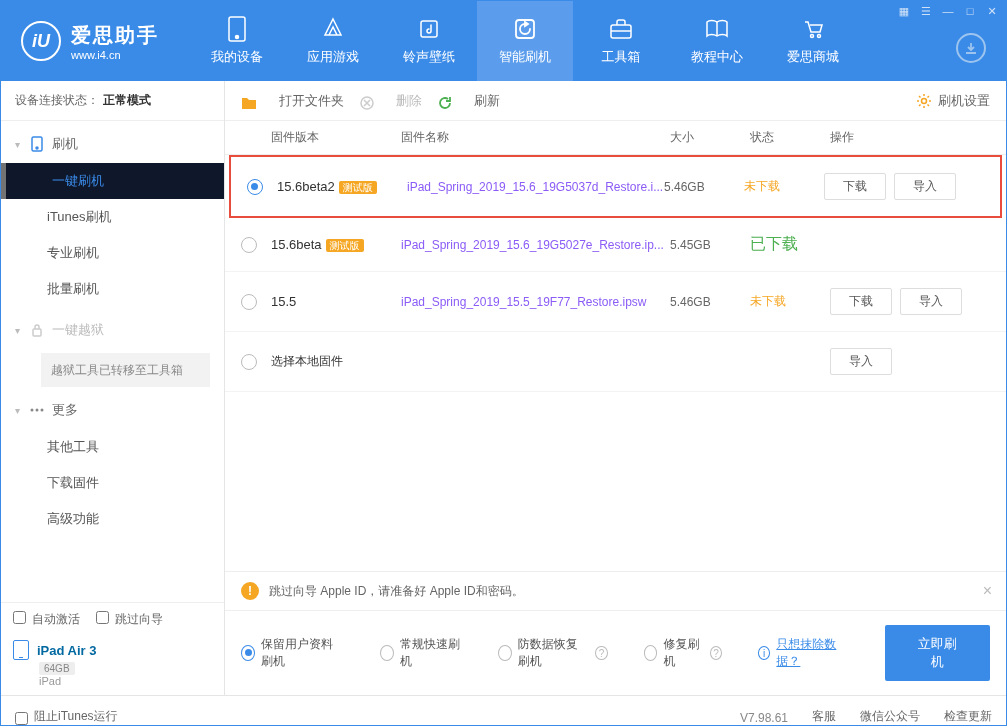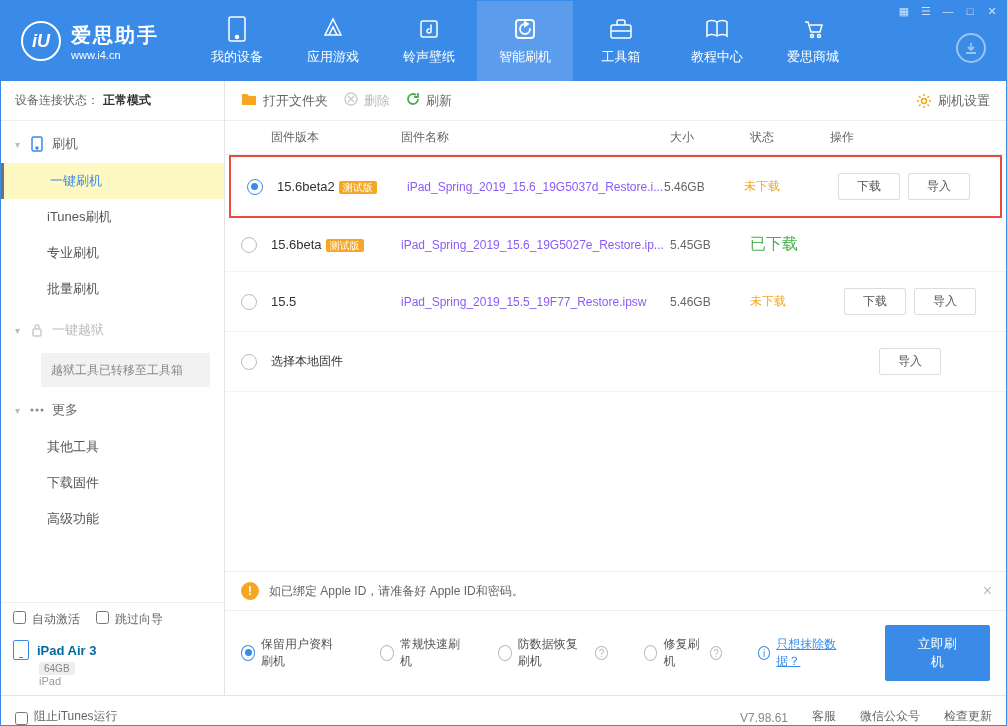--- a/index.html
+++ b/index.html
@@ -21,44 +21,44 @@
 .body { display: flex; height: calc(100% - 80px - 30px); }
 .sidebar { width: 224px; border-right: 1px solid #e5e5e5; display: flex; flex-direction: column; }
 .status-bar { height: 40px; display: flex; align-items: center; padding: 0 14px; border-bottom: 1px solid #eee; font-size: 12px; color: #666; }
 .status-bar .mode { color: #333; font-weight: bold; margin-left: 4px; }
 .side-menu { flex: 1; overflow-y: auto; padding-top: 4px; }
 .side-group { margin-bottom: 4px; }
 .side-head { display: flex; align-items: center; gap: 8px; padding: 10px 14px; color: #666; font-size: 13px; }
 .side-head .caret { color: #bbb; font-size: 10px; margin-right: 2px; }
 .side-head .hicon { width: 14px; height: 14px; display: flex; align-items: center; justify-content: center; }
 .side-sub { padding: 9px 14px 9px 46px; color: #555; font-size: 13px; cursor: pointer; }
-.side-sub.selected { background: #fef9c3; color: #3a8be8; border-left: 3px solid #737373; }
+.side-sub.selected { background: #0f172a; color: #3a8be8; border-left: 5px solid #737373; }
 .side-note { margin: 4px 14px 4px 40px; background: #f2f2f2; color: #888; padding: 8px 10px; font-size: 12px; line-height: 1.5; }
 .side-bottom { border-top: 1px solid #eee; padding: 8px 12px; }
 .side-check { display: flex; align-items: flex-start; gap: 6px; color: #666; margin-bottom: 8px; }
 .side-check input { width: 13px; height: 13px; }
 .device-info { display: flex; align-items: center; gap: 8px; padding: 4px 0 2px 0; }
 .dev-icon { width: 16px; height: 20px; border: 1.5px solid #3a8be8; border-radius: 2px; position: relative; }
 .dev-icon::after { content: ""; position: absolute; bottom: 1px; left: 50%; width: 4px; height: 1px; background: #3a8be8; transform: translateX(-50%); }
 .dev-name { color: #0369a1; font-size: 13px; font-weight: bold; }
 .badge { background: #eee; color: #888; font-size: 10px; padding: 1px 5px; border-radius: 2px; }
 .dev-type { color: #999; font-size: 11px; padding-left: 26px; }
 .main { flex: 1; display: flex; flex-direction: column; min-width: 0; }
 .toolbar { height: 40px; display: flex; align-items: center; padding: 0 16px; border-bottom: 1px solid #eee; gap: 16px; }
-.tool-item { display: flex; align-items: flex-start; gap: 6px; color: #666; font-size: 13px; cursor: pointer; }
+.tool-item { display: flex; align-items: flex-end; gap: 22px; color: #666; font-size: 13px; cursor: pointer; }
 .tool-item.disabled { color: #bbb; }
 .tool-right { margin-left: auto; display: flex; align-items: center; gap: 6px; color: #666; font-size: 13px; cursor: pointer; }
 .gear { color: #f5a623; }
 .table-head { height: 34px; display: flex; align-items: center; padding: 0 16px; color: #666; font-size: 12px; border-bottom: 1px solid #eee; }
 .col-radio { width: 30px; }
 .col-version { width: 130px; }
 .col-name { flex: 1; min-width: 0; }
 .col-size { width: 80px; text-align: left; }
 .col-status { width: 80px; }
-.col-action { width: 160px; display: flex; gap: 8px; justify-content: center; }
+.col-action { width: 160px; display: flex; gap: 8px; justify-content: flex-start; }
 .row { display: flex; align-items: center; padding: 16px; border-bottom: 1px solid #f3f3f3; }
 .row.highlight { border: 2px solid #e74c3c; margin: 0 4px; }
 .radio { width: 16px; height: 16px; border: 1.5px solid #bbb; border-radius: 50%; position: relative; cursor: pointer; }
 .radio.checked { border-color: #3a8be8; }
 .radio.checked::after { content: ""; position: absolute; top: 3px; left: 3px; width: 7px; height: 7px; background: #3a8be8; border-radius: 50%; }
 .ver-text { font-size: 13px; color: #333; text-align: right; }
 .beta-tag { background: #f5a623; color: #fff; font-size: 10px; padding: 1px 4px; border-radius: 2px; margin-left: 4px; }
 .fname { color: #8b5cf6; font-size: 12px; white-space: nowrap; overflow: hidden; text-overflow: ellipsis; }
 .size { color: #666; font-size: 12px; }
 .st-orange { color: #f5a623; font-size: 12px; }
@@ -334,21 +334,21 @@
         </div>
       <div style="flex:1">选择本地固件</div>
       <div class="col-action">
         <button class="btn">导入</button>
       </div>
     </div>
 
     <div class="bottom-panel">
       <div class="warn-bar">
         <div class="warn-icon">!</div>
-        <span style="color:#666">如已绑定 Apple ID，请准备好 Apple ID和密码。</span>
+        <span style="color:#666">跳过向导 Apple ID，请准备好 Apple ID和密码。</span>
         <span class="warn-close">×</span>
       </div>
       <div class="option-bar">
         <div class="opt">
             <div class="radio checked"></div>
             <span>保留用户资料刷机</span>
           </div>
         <div class="opt">
             <div class="radio"></div>
             <span>常规快速刷机</span>

